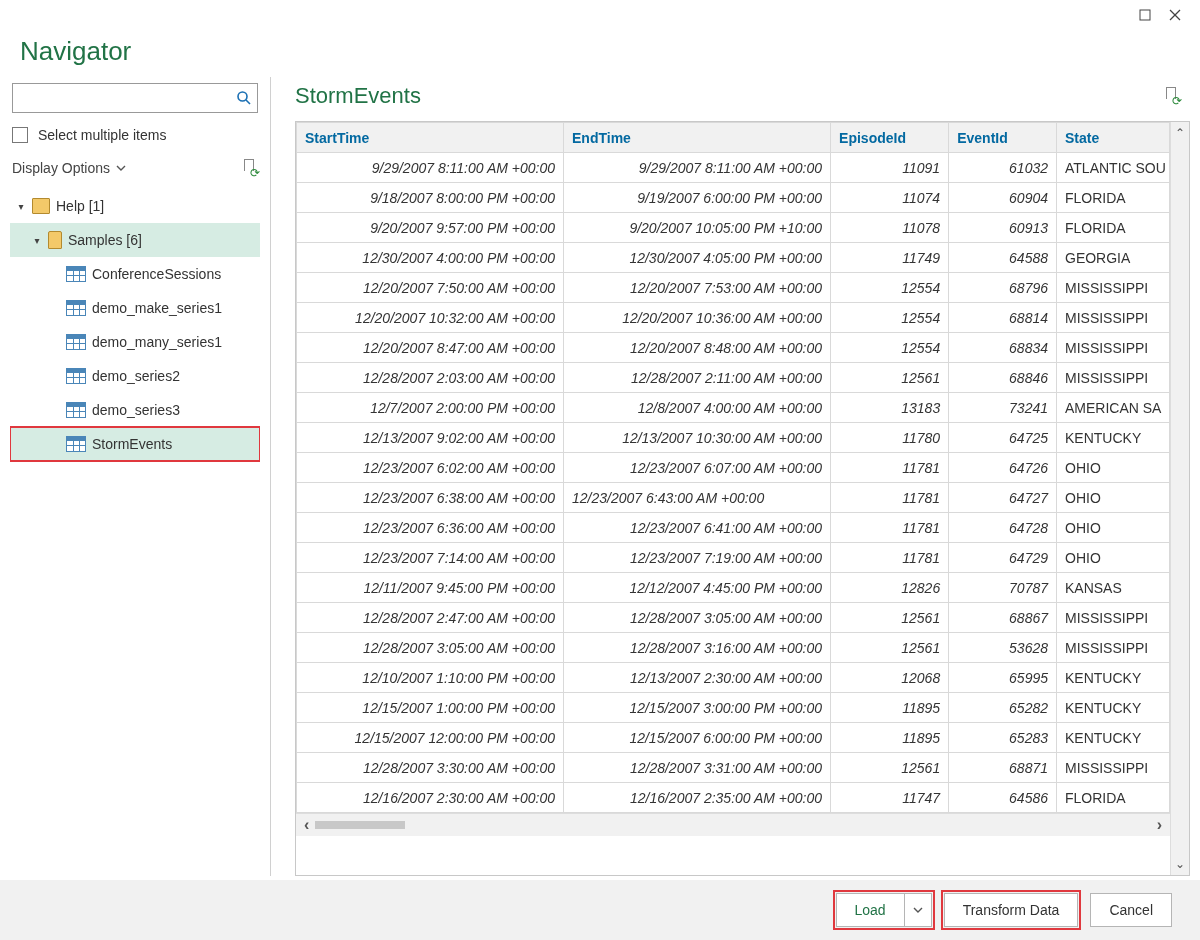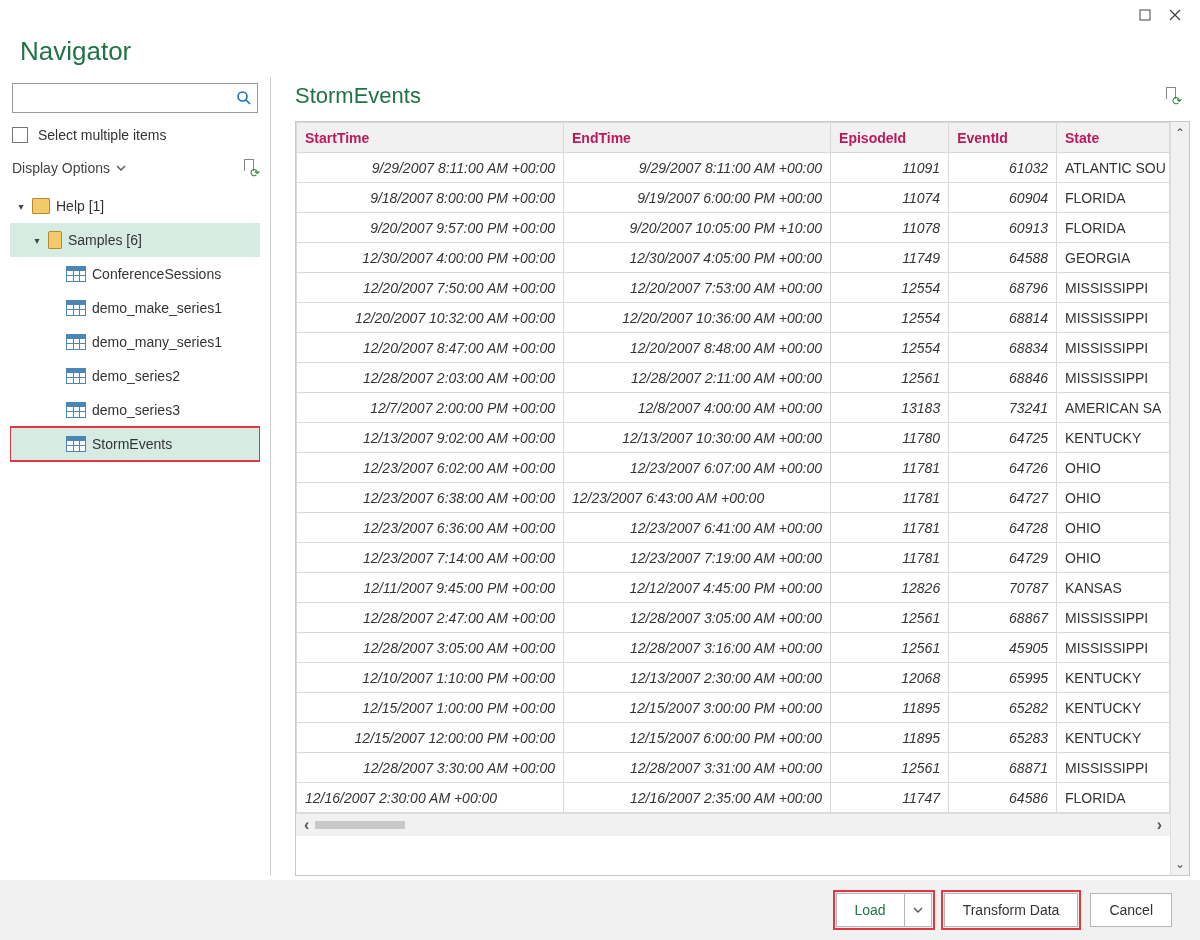--- a/index.html
+++ b/index.html
@@ -27,21 +27,21 @@
 .foldericon{width:16px;height:14px;background:#f3c969;border:1px solid #b38a2e;border-radius:1px}
 .dbicon{width:12px;height:16px;background:#f3c969;border:1px solid #b38a2e;border-radius:2px 2px 1px 1px}
 .tableicon{width:18px;height:14px;display:inline-block;position:relative;border:1px solid #4a86b8;background:linear-gradient(#4a86b8,#4a86b8) 0 0/100% 4px no-repeat,linear-gradient(#4a86b8,#4a86b8) 6px 0/1px 100% no-repeat,linear-gradient(#4a86b8,#4a86b8) 12px 0/1px 100% no-repeat,linear-gradient(#4a86b8,#4a86b8) 0 8px/100% 1px no-repeat,#fff}
 .right{flex:1;display:flex;flex-direction:column;min-width:0;padding-left:24px}
 .previewhead{display:flex;align-items:center;justify-content:space-between;padding:6px 10px 12px 0}
 .previewtitle{color:#217346;font-size:22px;font-weight:400}
 .tablewrap{flex:1;position:relative;border:1px solid #c8c8c8;min-height:0;display:flex}
 .tablescroll{flex:1;overflow:hidden;position:relative}
 table{border-collapse:collapse;width:100%;table-layout:fixed}
 th,td{border:1px solid #d9d9d9;height:29px;padding:0 8px;overflow:hidden;text-overflow:clip;white-space:nowrap}
-th{background:#f1f1f1;text-align:left;font-weight:600;color:#be185d;font-size:14px}
+th{background:#f1f1f1;text-align:left;font-weight:600;color:#0369a1;font-size:14px}
 td{font-style:italic;color:#333;font-size:14px}
 td.num{text-align:right}
 td.txt{text-align:left;font-style:normal}
 .cw0{width:260px}.cw1{width:260px}.cw2{width:115px}.cw3{width:105px}.cw4{width:110px}
 .vscroll{width:18px;background:#f1f1f1;border-left:1px solid #ddd;display:flex;flex-direction:column;align-items:center;justify-content:space-between;padding:4px 0}
 .vscroll .arrow{font-size:12px;color:#555;cursor:pointer}
 .vscroll .thumb{flex:1;margin:4px 2px;background:#c8c8c8;border-radius:1px;max-height:560px}
 .hscroll{height:22px;background:#f1f1f1;border-top:1px solid #ddd;display:flex;align-items:center;justify-content:space-between;padding:0 8px}
 .hscroll .arrow{font-size:16px;color:#555;cursor:pointer;font-weight:bold}
 .hscroll .track{flex:1;margin:0 6px;height:8px;position:relative}
@@ -282,21 +282,21 @@
                   <td class="num" style="font-style: italic; text-align: right;">12/28/2007 2:47:00 AM +00:00</td>
                   <td class="num" style="font-style: italic; text-align: right;">12/28/2007 3:05:00 AM +00:00</td>
                   <td class="num" style="font-style: italic; text-align: right;">12561</td>
                   <td class="num" style="font-style: italic; text-align: right;">68867</td>
                   <td class="txt" style="font-style: normal; text-align: left;">MISSISSIPPI</td>
                 </tr>
                 <tr>
                   <td class="num" style="font-style: italic; text-align: right;">12/28/2007 3:05:00 AM +00:00</td>
                   <td class="num" style="font-style: italic; text-align: right;">12/28/2007 3:16:00 AM +00:00</td>
                   <td class="num" style="font-style: italic; text-align: right;">12561</td>
-                  <td class="num" style="font-style: italic; text-align: right;">45905</td>
+                  <td class="num" style="font-style: italic; text-align: right;">53628</td>
                   <td class="txt" style="font-style: normal; text-align: left;">MISSISSIPPI</td>
                 </tr>
                 <tr>
                   <td class="num" style="font-style: italic; text-align: right;">12/10/2007 1:10:00 PM +00:00</td>
                   <td class="num" style="font-style: italic; text-align: right;">12/13/2007 2:30:00 AM +00:00</td>
                   <td class="num" style="font-style: italic; text-align: right;">12068</td>
                   <td class="num" style="font-style: italic; text-align: right;">65995</td>
                   <td class="txt" style="font-style: normal; text-align: left;">KENTUCKY</td>
                 </tr>
                 <tr>
@@ -314,21 +314,21 @@
                   <td class="txt" style="font-style: normal; text-align: left;">KENTUCKY</td>
                 </tr>
                 <tr>
                   <td class="num" style="font-style: italic; text-align: right;">12/28/2007 3:30:00 AM +00:00</td>
                   <td class="num" style="font-style: italic; text-align: right;">12/28/2007 3:31:00 AM +00:00</td>
                   <td class="num" style="font-style: italic; text-align: right;">12561</td>
                   <td class="num" style="font-style: italic; text-align: right;">68871</td>
                   <td class="txt" style="font-style: normal; text-align: left;">MISSISSIPPI</td>
                 </tr>
                 <tr>
-                  <td class="num" style="font-style: italic; text-align: left; border-radius: 8px;">12/16/2007 2:30:00 AM +00:00</td>
+                  <td class="num" style="font-style: italic; text-align: right; border-radius: 8px;">12/16/2007 2:30:00 AM +00:00</td>
                   <td class="num" style="font-style: italic; text-align: right;">12/16/2007 2:35:00 AM +00:00</td>
                   <td class="num" style="font-style: italic; text-align: right;">11747</td>
                   <td class="num" style="font-style: italic; text-align: right;">64586</td>
                   <td class="txt" style="font-style: normal; text-align: left;">FLORIDA</td>
                 </tr>
               </tbody>
           </table>
           <div class="hscroll">
             <span class="arrow">‹</span>
             <div class="track">

